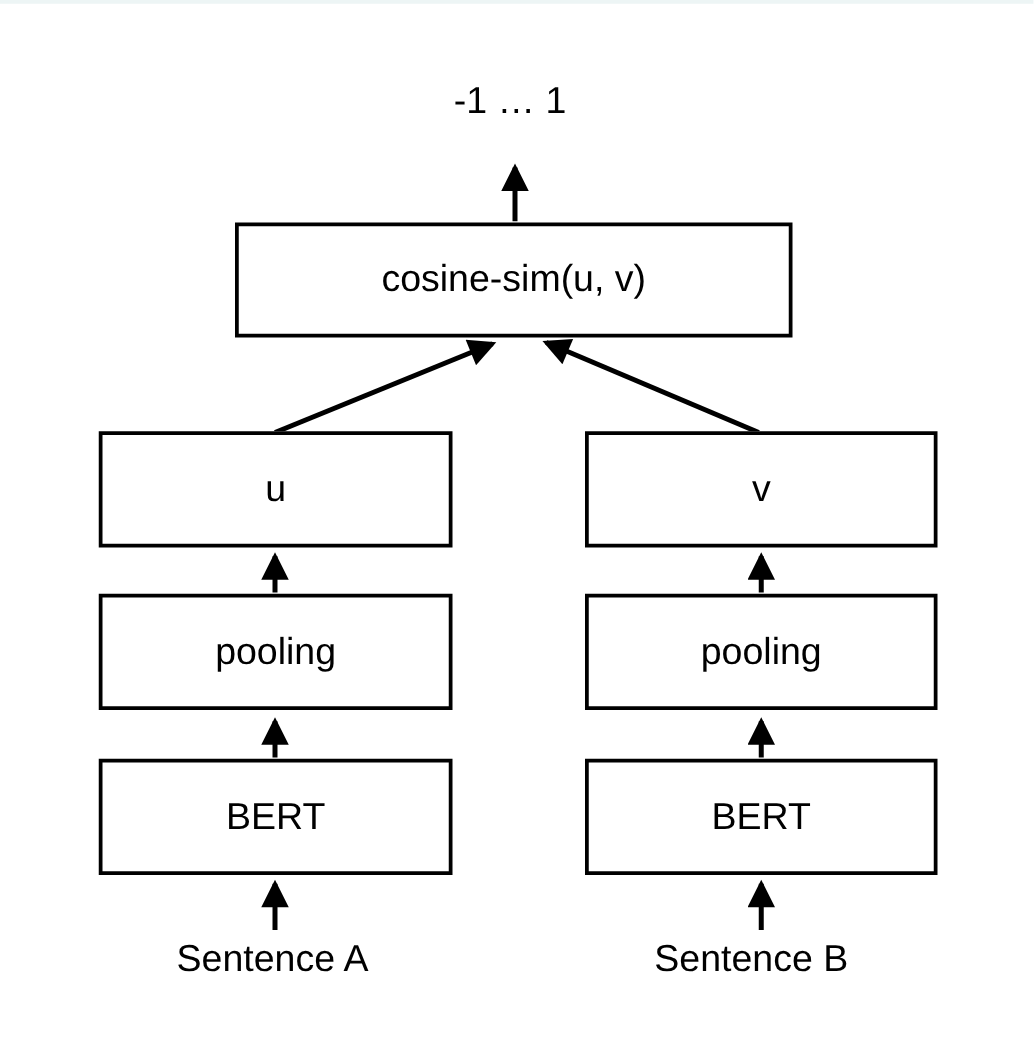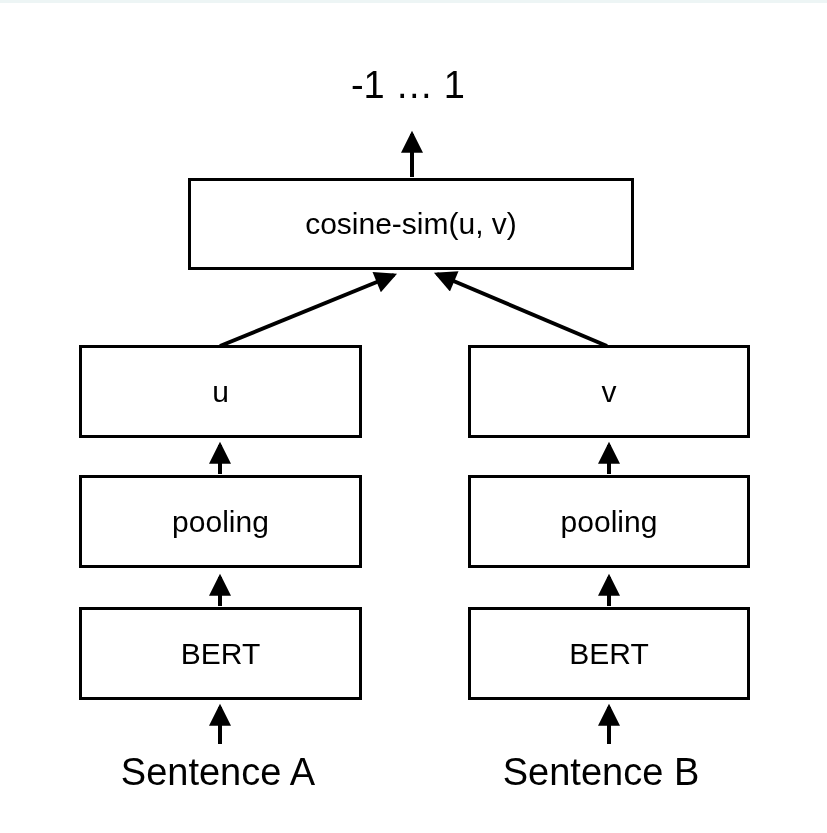--- a/index.html
+++ b/index.html
@@ -42,21 +42,21 @@
   }
   #box-cosine { left: 188px; top: 178px; width: 446px; height: 92px; }
   #box-u      { left:  79px; top: 345px; width: 283px; height: 93px; }
   #box-v      { left: 468px; top: 345px; width: 282px; height: 93px; }
   #box-pool-l { left:  79px; top: 475px; width: 283px; height: 93px; }
   #box-pool-r { left: 468px; top: 475px; width: 282px; height: 93px; }
   #box-bert-l { left:  79px; top: 607px; width: 283px; height: 93px; }
   #box-bert-r { left: 468px; top: 607px; width: 282px; height: 93px; }
   .label {
     position: absolute;
-    font-size: 38px;
+    font-size: 30px;
     line-height: 1;
     text-align: center;
     white-space: nowrap;
   }
   #output-label { left: 308px; top: 66px;  width: 200px; }
   #input-a      { left:  68px; top: 753px; width: 300px; }
   #input-b      { left: 451px; top: 753px; width: 300px; }
 </style>
 </head>
 <body>

